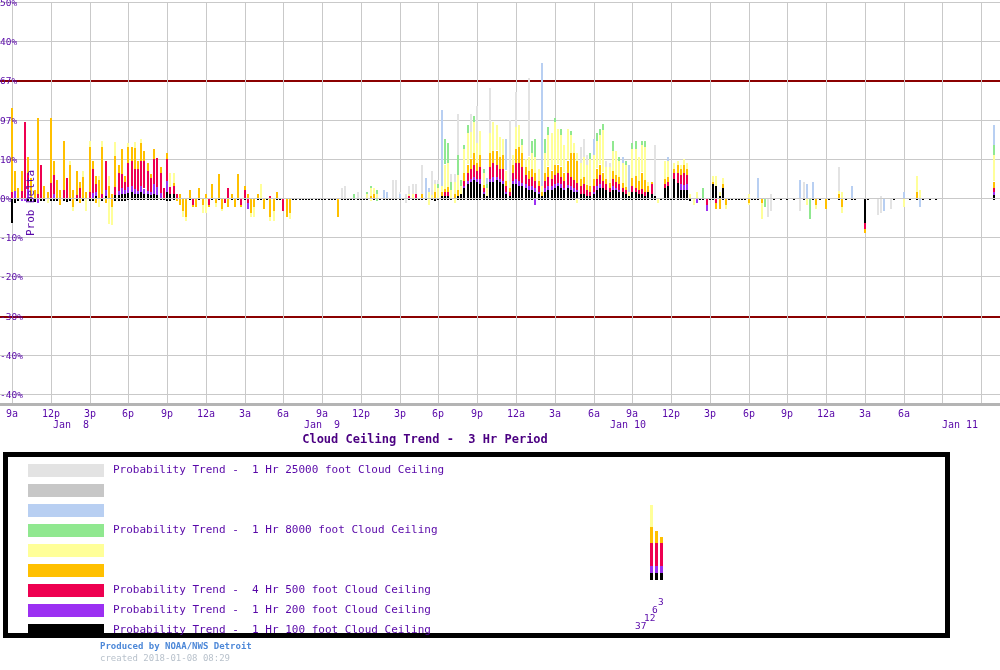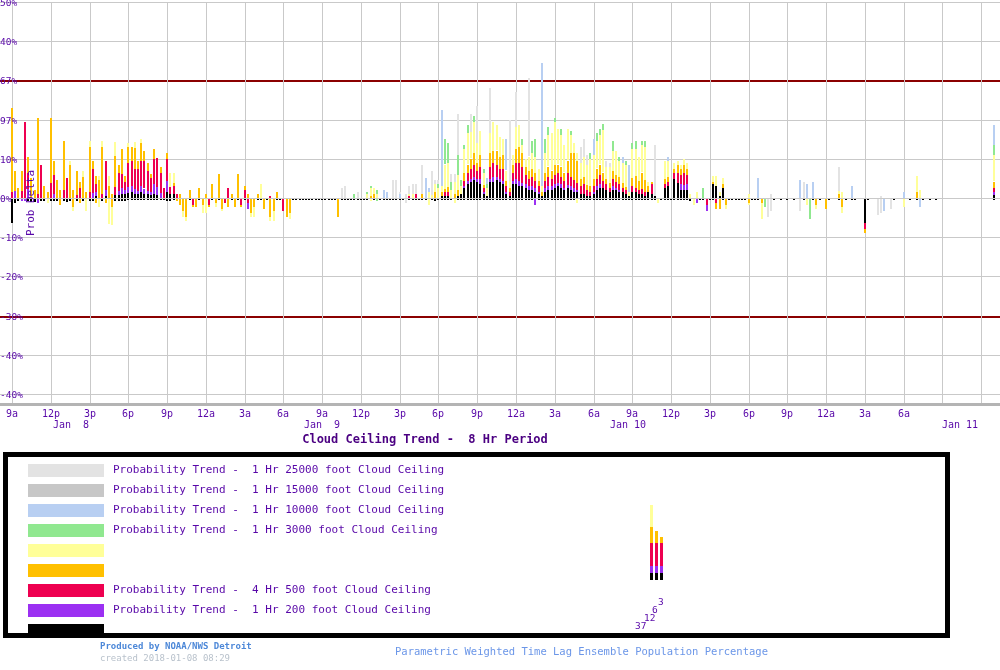--- a/index.html
+++ b/index.html
@@ -994,56 +994,55 @@
       <div class="xlab" style="position: absolute; left: 865px; top: 408px;">3a</div>
       <div class="xlab" style="position: absolute; left: 904px; top: 408px;">6a</div>
     </div>
   <div id="datelabels">
       <div class="datelab" style="position: absolute; left: 71px; top: 419px;">Jan  8</div>
       <div class="datelab" style="position: absolute; left: 322px; top: 419px;">Jan  9</div>
       <div class="datelab" style="position: absolute; left: 628px; top: 419px;">Jan 10</div>
       <div class="datelab" style="position: absolute; left: 960px; top: 419px;">Jan 11</div>
     </div>
 
-  <div class="charttitle">Cloud Ceiling Trend -  8 Hr Period</div>
+  <div class="charttitle">Cloud Ceiling Trend -  3 Hr Period</div>
 
   <div class="legendbox">
     <div id="legendrows">
         <div style="position: absolute; left: 0px; top: 4px; width: 600px; height: 20px;">
           <div style="position: absolute; left: 20px; top: 3px; width: 76px; height: 13px; background: rgb(227, 227, 227);"></div>
           <div style="position: absolute; left: 105px; top: 2px; font: 11px &quot;DejaVu Sans Mono&quot;, monospace; color: rgb(88, 7, 168); white-space: pre;">Probability Trend -  1 Hr 25000 foot Cloud Ceiling</div>
         </div>
         <div style="position: absolute; left: 0px; top: 24px; width: 600px; height: 20px;">
           <div style="position: absolute; left: 20px; top: 3px; width: 76px; height: 13px; background: rgb(199, 199, 199);"></div>
-          <div style="position: absolute; left: 105px; top: 2px; font: 11px &quot;DejaVu Sans Mono&quot;, monospace; color: rgb(88, 7, 168); white-space: pre;">Probability Trend -  1 Hr 15000 foot Cloud Ceiling</div>
         </div>
         <div style="position: absolute; left: 0px; top: 44px; width: 600px; height: 20px;">
           <div style="position: absolute; left: 20px; top: 3px; width: 76px; height: 13px; background: rgb(184, 207, 242);"></div>
-          <div style="position: absolute; left: 105px; top: 2px; font: 11px &quot;DejaVu Sans Mono&quot;, monospace; color: rgb(88, 7, 168); white-space: pre;">Probability Trend -  1 Hr 10000 foot Cloud Ceiling</div>
         </div>
         <div style="position: absolute; left: 0px; top: 64px; width: 600px; height: 20px;">
           <div style="position: absolute; left: 20px; top: 3px; width: 76px; height: 13px; background: rgb(144, 232, 144);"></div>
-          <div style="position: absolute; left: 105px; top: 2px; font: 11px &quot;DejaVu Sans Mono&quot;, monospace; color: rgb(88, 7, 168); white-space: pre;">Probability Trend -  1 Hr 3000 foot Cloud Ceiling</div>
+          <div style="position: absolute; left: 105px; top: 2px; font: 11px &quot;DejaVu Sans Mono&quot;, monospace; color: rgb(88, 7, 168); white-space: pre;">Probability Trend -  1 Hr 8000 foot Cloud Ceiling</div>
         </div>
         <div style="position: absolute; left: 0px; top: 84px; width: 600px; height: 20px;">
           <div style="position: absolute; left: 20px; top: 3px; width: 76px; height: 13px; background: rgb(255, 255, 153);"></div>
         </div>
         <div style="position: absolute; left: 0px; top: 104px; width: 600px; height: 20px;">
           <div style="position: absolute; left: 20px; top: 3px; width: 76px; height: 13px; background: rgb(255, 192, 0);"></div>
         </div>
         <div style="position: absolute; left: 0px; top: 124px; width: 600px; height: 20px;">
           <div style="position: absolute; left: 20px; top: 3px; width: 76px; height: 13px; background: rgb(238, 0, 80);"></div>
           <div style="position: absolute; left: 105px; top: 2px; font: 11px &quot;DejaVu Sans Mono&quot;, monospace; color: rgb(88, 7, 168); white-space: pre;">Probability Trend -  4 Hr 500 foot Cloud Ceiling</div>
         </div>
         <div style="position: absolute; left: 0px; top: 144px; width: 600px; height: 20px;">
           <div style="position: absolute; left: 20px; top: 3px; width: 76px; height: 13px; background: rgb(155, 48, 242);"></div>
           <div style="position: absolute; left: 105px; top: 2px; font: 11px &quot;DejaVu Sans Mono&quot;, monospace; color: rgb(88, 7, 168); white-space: pre;">Probability Trend -  1 Hr 200 foot Cloud Ceiling</div>
         </div>
         <div style="position: absolute; left: 0px; top: 164px; width: 600px; height: 20px;">
           <div style="position: absolute; left: 20px; top: 3px; width: 76px; height: 13px; background: rgb(0, 0, 0);"></div>
+          <div style="position: absolute; left: 105px; top: 2px; font: 11px &quot;DejaVu Sans Mono&quot;, monospace; color: rgb(88, 7, 168); white-space: pre;">Probability Trend -  1 Hr 100 foot Cloud Ceiling</div>
         </div>
       </div>
 
   </div>
   <div id="trendbars">
       <div style="position: absolute; left: 650px; width: 3px; top: 573px; height: 7px; background: rgb(0, 0, 0);"></div>
       <div style="position: absolute; left: 650px; width: 3px; top: 566px; height: 7px; background: rgb(155, 48, 242);"></div>
       <div style="position: absolute; left: 650px; width: 3px; top: 543px; height: 23px; background: rgb(238, 0, 80);"></div>
       <div style="position: absolute; left: 650px; width: 3px; top: 527px; height: 16px; background: rgb(255, 192, 0);"></div>
       <div style="position: absolute; left: 650px; width: 3px; top: 505px; height: 22px; background: rgb(255, 255, 153);"></div>
@@ -1058,14 +1057,13 @@
     </div>
   <div id="trendhours">
       <div class="thour" style="position: absolute; left: 658px; top: 596px;">3</div>
       <div class="thour" style="position: absolute; left: 652px; top: 604px;">6</div>
       <div class="thour" style="position: absolute; left: 644px; top: 612px;">12</div>
       <div class="thour" style="position: absolute; left: 635px; top: 620px;">37</div>
     </div>
 
   <div class="footA">Produced by NOAA/NWS Detroit</div>
   <div class="footB">created 2018-01-08 08:29</div>
-  <div class="footC">Parametric Weighted Time Lag Ensemble Population Percentage</div>
 </div>
 
 </body></html>

